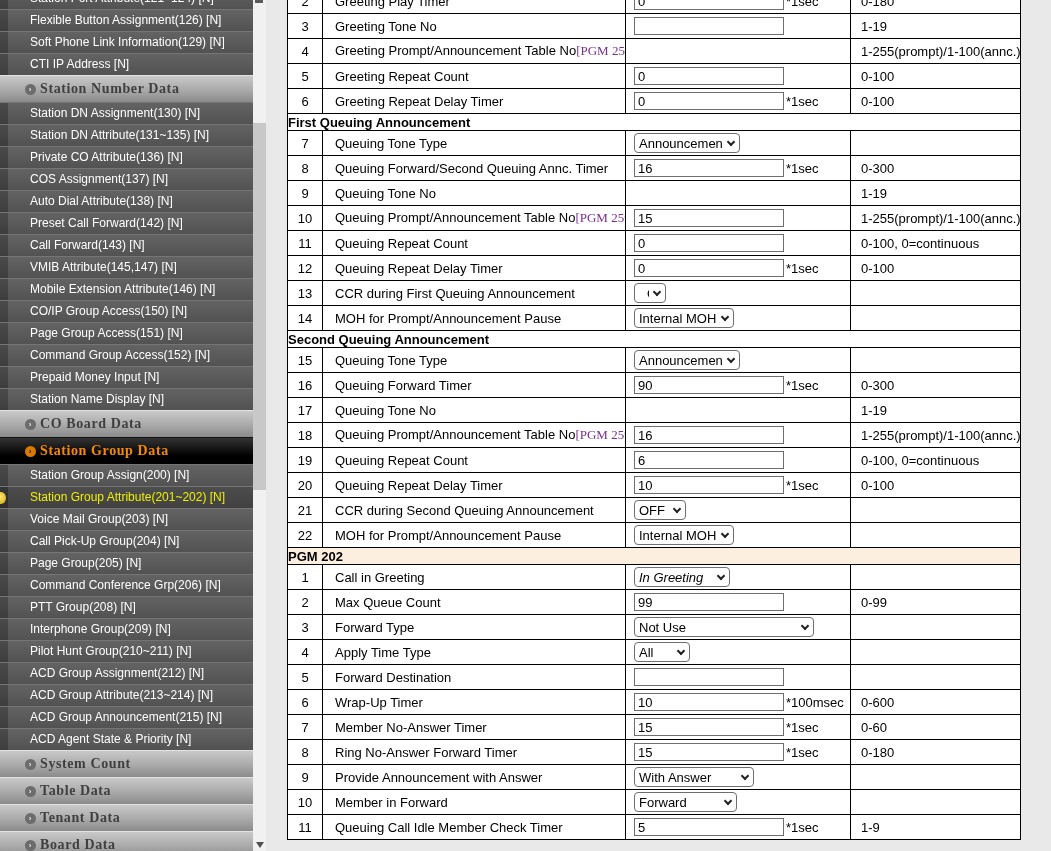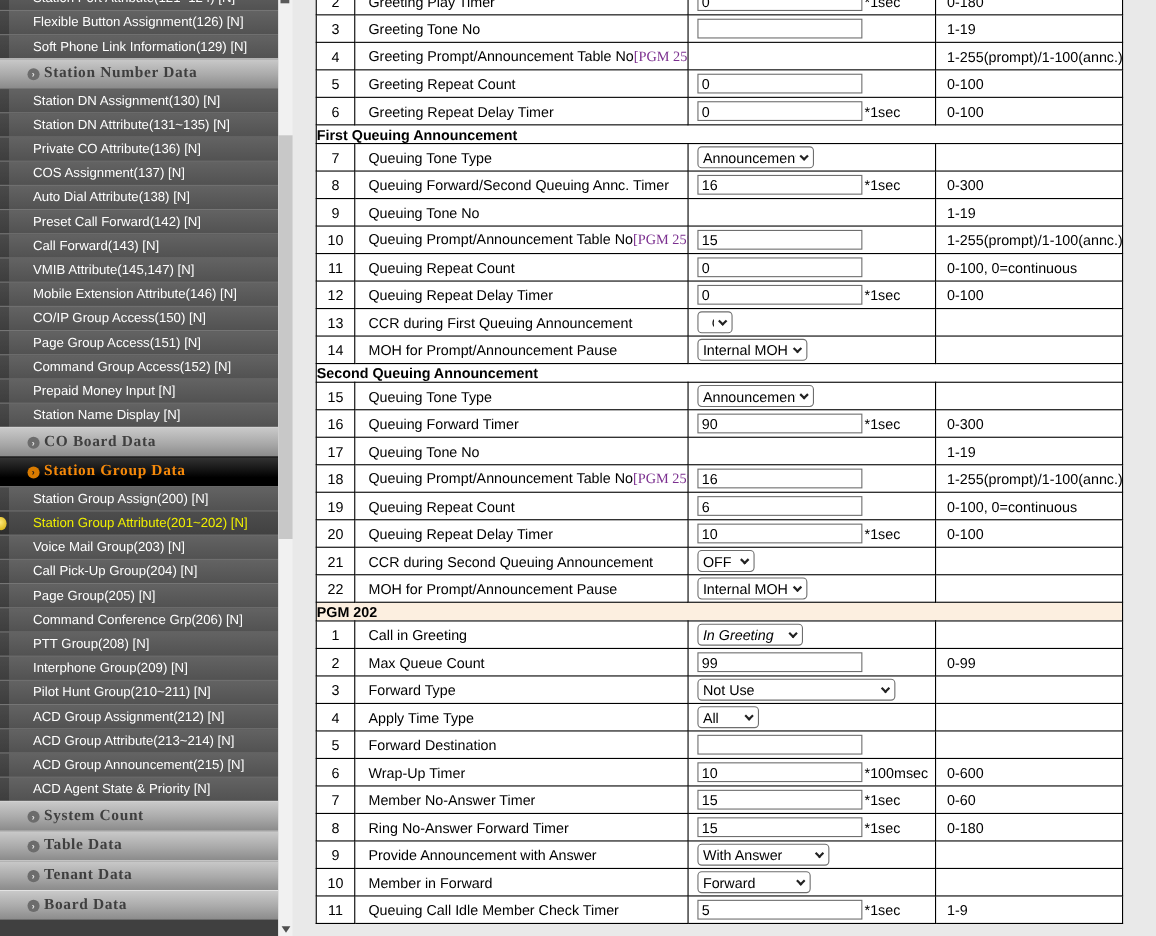--- a/index.html
+++ b/index.html
@@ -1,20 +1,20 @@
 <!DOCTYPE html>
 <html><head>
 <meta charset="utf-8">
 <style>
   * { margin:0; padding:0; box-sizing:border-box; }
   html,body { width:1051px; height:851px; overflow:hidden; }
   body { background:#e9e9e9; font-family:"Liberation Sans", sans-serif; position:relative; }
 
   
-  .sidebar { position:absolute; left:0; top:0; width:253px; height:851px; background:#404040; overflow:hidden; }
+  .sidebar { position:absolute; left:0; top:0; width:253px; height:851px; background:#7dd3fc; overflow:hidden; }
   .side-scroll { position:absolute; left:0; top:-13px; width:253px; }
   .side-item {
     height:22px; line-height:21px; font-size:12px; color:#fff; padding-left:30px;
     border-top:1px solid #757575; cursor:pointer; white-space:nowrap; position:relative;
     background:
       linear-gradient(to right, rgba(0,0,0,.25) 0px, rgba(0,0,0,.25) 8px, rgba(0,0,0,0) 8px),
       linear-gradient(#636363, #525252);
   }
   .side-item.active { color:#efef00;
     background:
@@ -70,20 +70,21 @@
     border-right:2px solid #222; border-bottom:2px solid #222; transform:rotate(45deg); }
 </style>
 </head>
 <body>
 
 <div class="sidebar">
   <div class="side-scroll" id="side-scroll">
       <div class="side-item"><span>Station Port Attribute(121~124) [N]</span></div>
       <div class="side-item"><span>Flexible Button Assignment(126) [N]</span></div>
       <div class="side-item"><span>Soft Phone Link Information(129) [N]</span></div>
+      <div class="side-item"><span>CTI IP Address [N]</span></div>
       <div class="side-header"><span class="bullet">›</span><span>Station Number Data</span></div>
       <div class="side-item"><span>Station DN Assignment(130) [N]</span></div>
       <div class="side-item"><span>Station DN Attribute(131~135) [N]</span></div>
       <div class="side-item"><span>Private CO Attribute(136) [N]</span></div>
       <div class="side-item"><span>COS Assignment(137) [N]</span></div>
       <div class="side-item"><span>Auto Dial Attribute(138) [N]</span></div>
       <div class="side-item"><span>Preset Call Forward(142) [N]</span></div>
       <div class="side-item"><span>Call Forward(143) [N]</span></div>
       <div class="side-item"><span>VMIB Attribute(145,147) [N]</span></div>
       <div class="side-item"><span>Mobile Extension Attribute(146) [N]</span></div>

